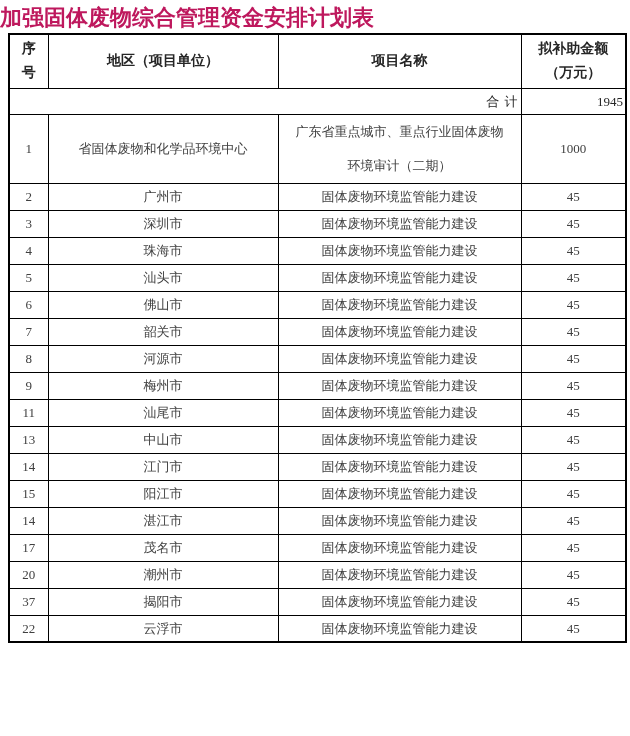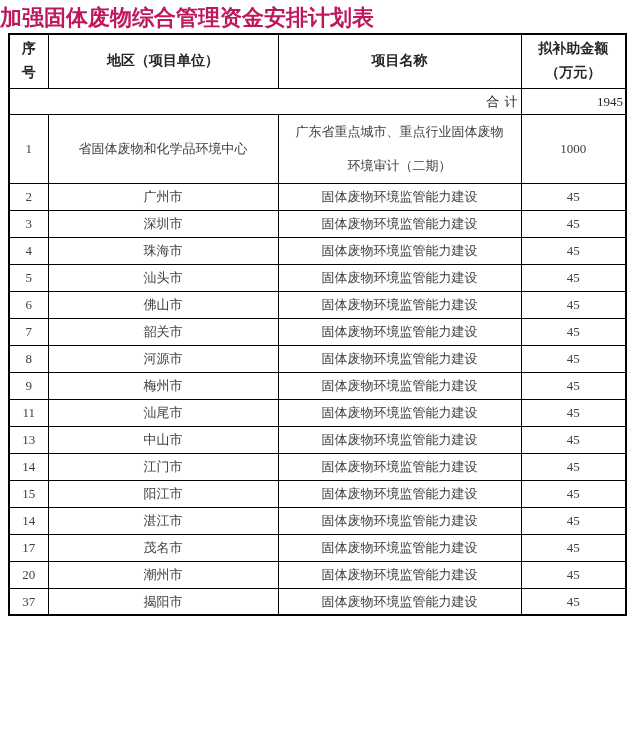--- a/index.html
+++ b/index.html
@@ -176,14 +176,20 @@
         <td>潮州市</td>
         <td>固体废物环境监管能力建设</td>
         <td>45</td>
       </tr>
       <tr class="data-row">
         <td>37</td>
         <td>揭阳市</td>
         <td>固体废物环境监管能力建设</td>
         <td>45</td>
       </tr>
+      <tr class="data-row">
+        <td>22</td>
+        <td>云浮市</td>
+        <td>固体废物环境监管能力建设</td>
+        <td>45</td>
+      </tr>
     </tbody>
 </table>
 
 </body></html>

